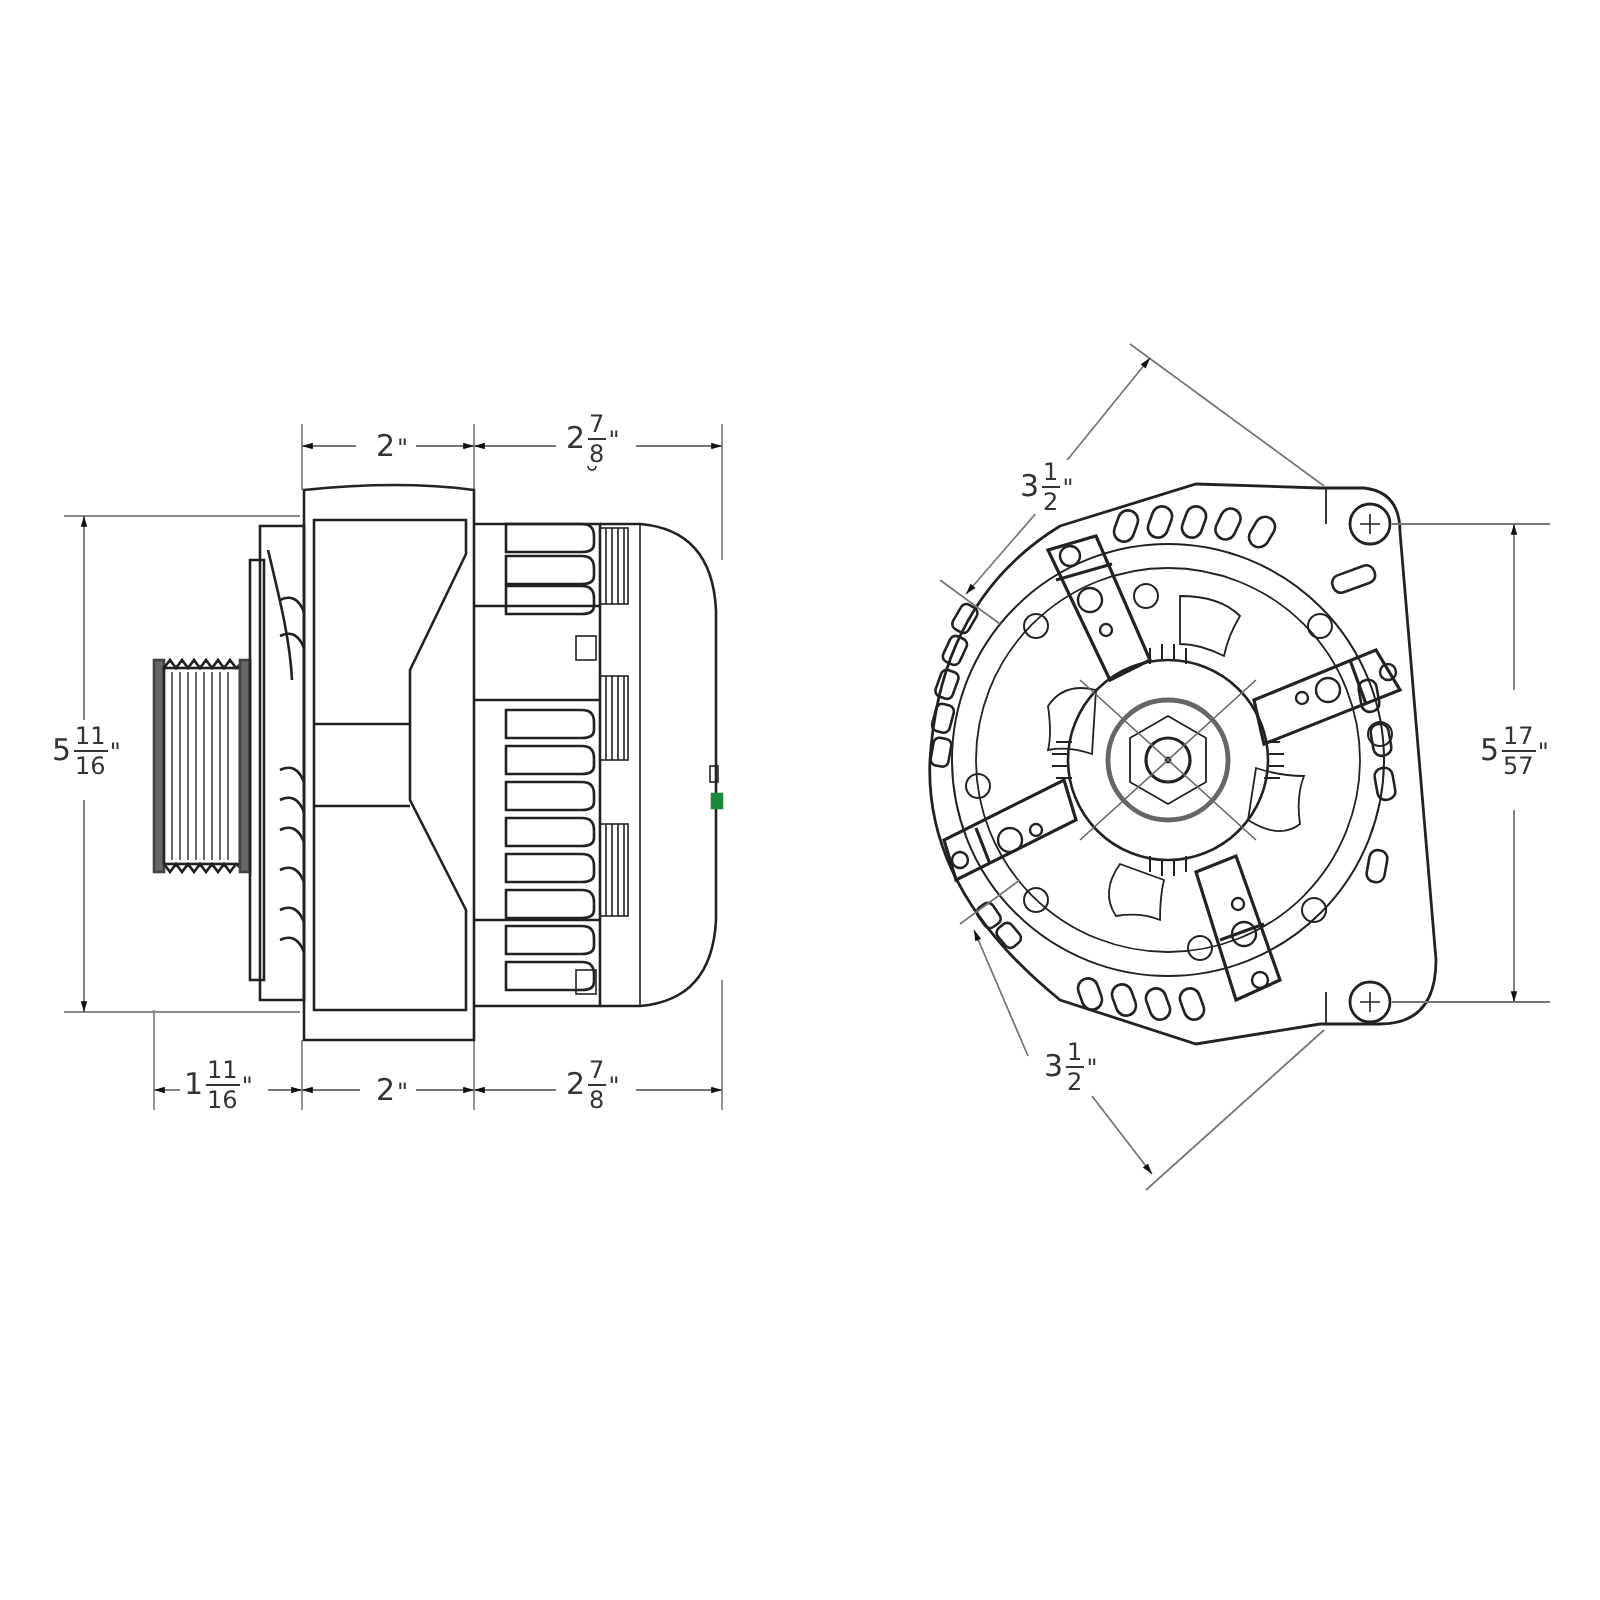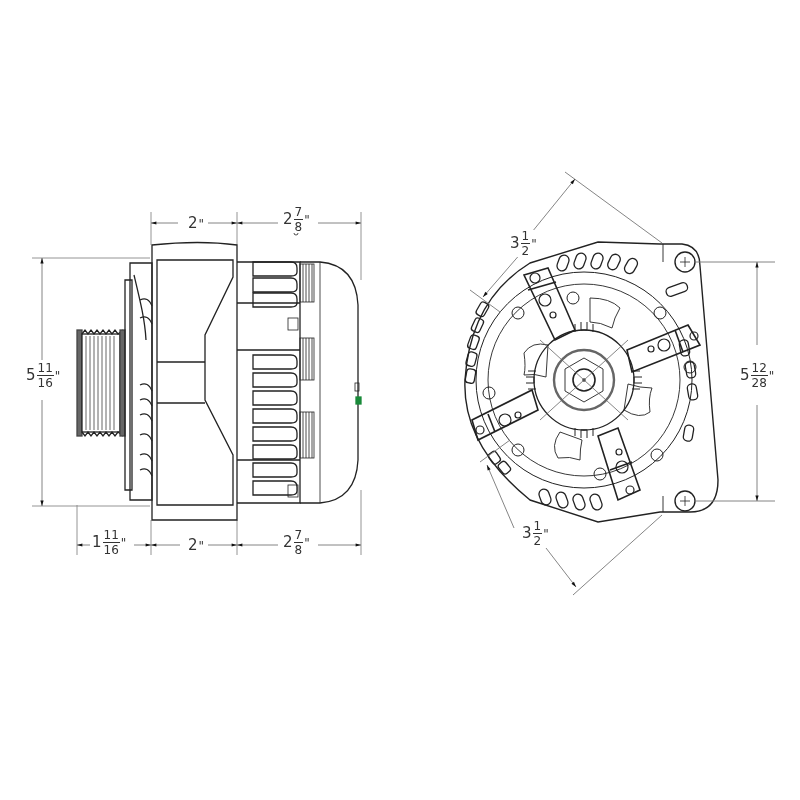--- a/index.html
+++ b/index.html
@@ -315,17 +315,17 @@
   <span class="f">
       <span class="n">1</span>
       <span class="d">2</span>
     </span>
   <span class="u">"</span>
 </div>
 
 <div class="dim" style="left:738px;top:362px;">
   <span class="w">5</span>
   <span class="f">
-      <span class="n">12</span>
-      <span class="d">28</span>
+      <span class="n">17</span>
+      <span class="d">57</span>
     </span>
   <span class="u">"</span>
 </div>
 
 </body></html>

